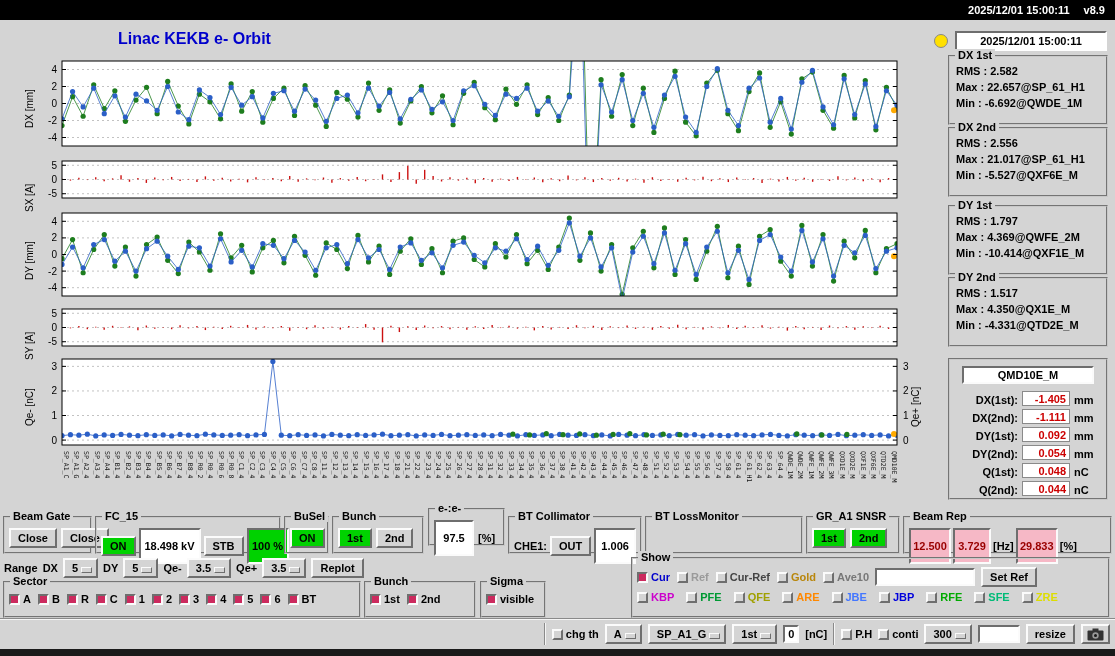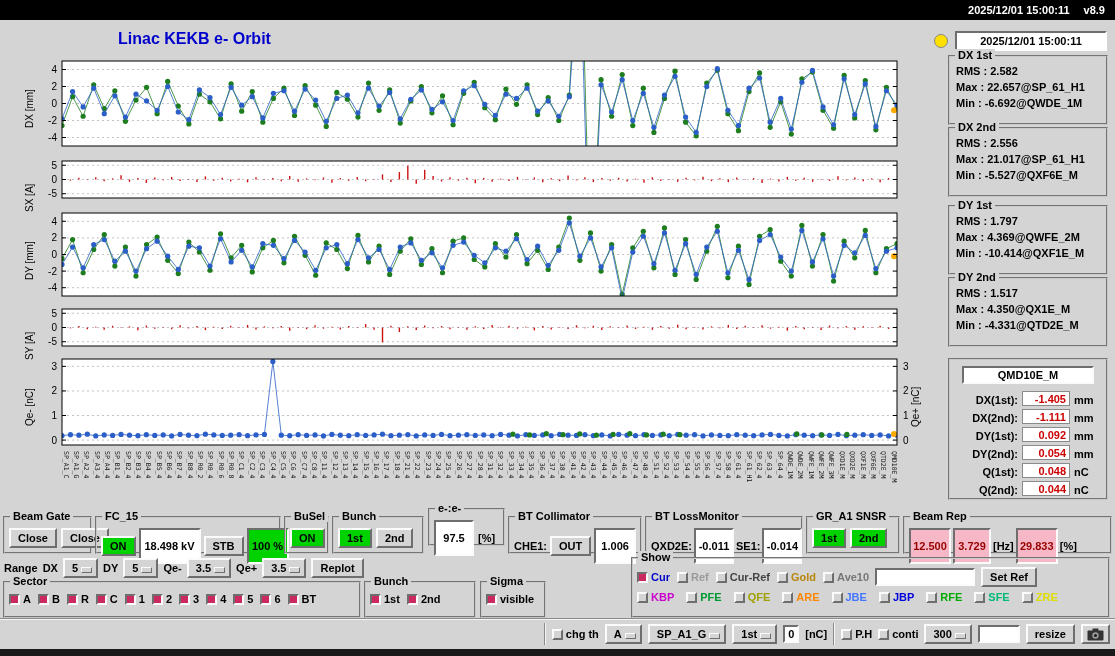--- a/index.html
+++ b/index.html
@@ -1075,26 +1075,20 @@
   <span class="gtitle">BT Collimator</span>
   <div class="frow" style="gap:3px">
     <span class="lab">CHE1:</span>
     <button class="btn">OUT</button>
     <span class="disp" style="width:42px">1.006</span>
   </div>
 </div>
 
 <div class="gframe" style="left:645px;top:516px;width:158px;height:38px">
   <span class="gtitle">BT LossMonitor</span>
-  <div class="frow" style="gap:2px">
-    <span class="lab">QXD2E:</span>
-    <span class="disp" style="width:40px">-0.011</span>
-    <span class="lab">SE1:</span>
-    <span class="disp" style="width:40px">-0.014</span>
-  </div>
 </div>
 
 <div class="gframe" style="left:806px;top:516px;width:94px;height:38px">
   <span class="gtitle">GR_A1 SNSR</span>
   <div class="frow">
     <button class="btn green">1st</button>
     <button class="btn green">2nd</button>
   </div>
 </div>
 

